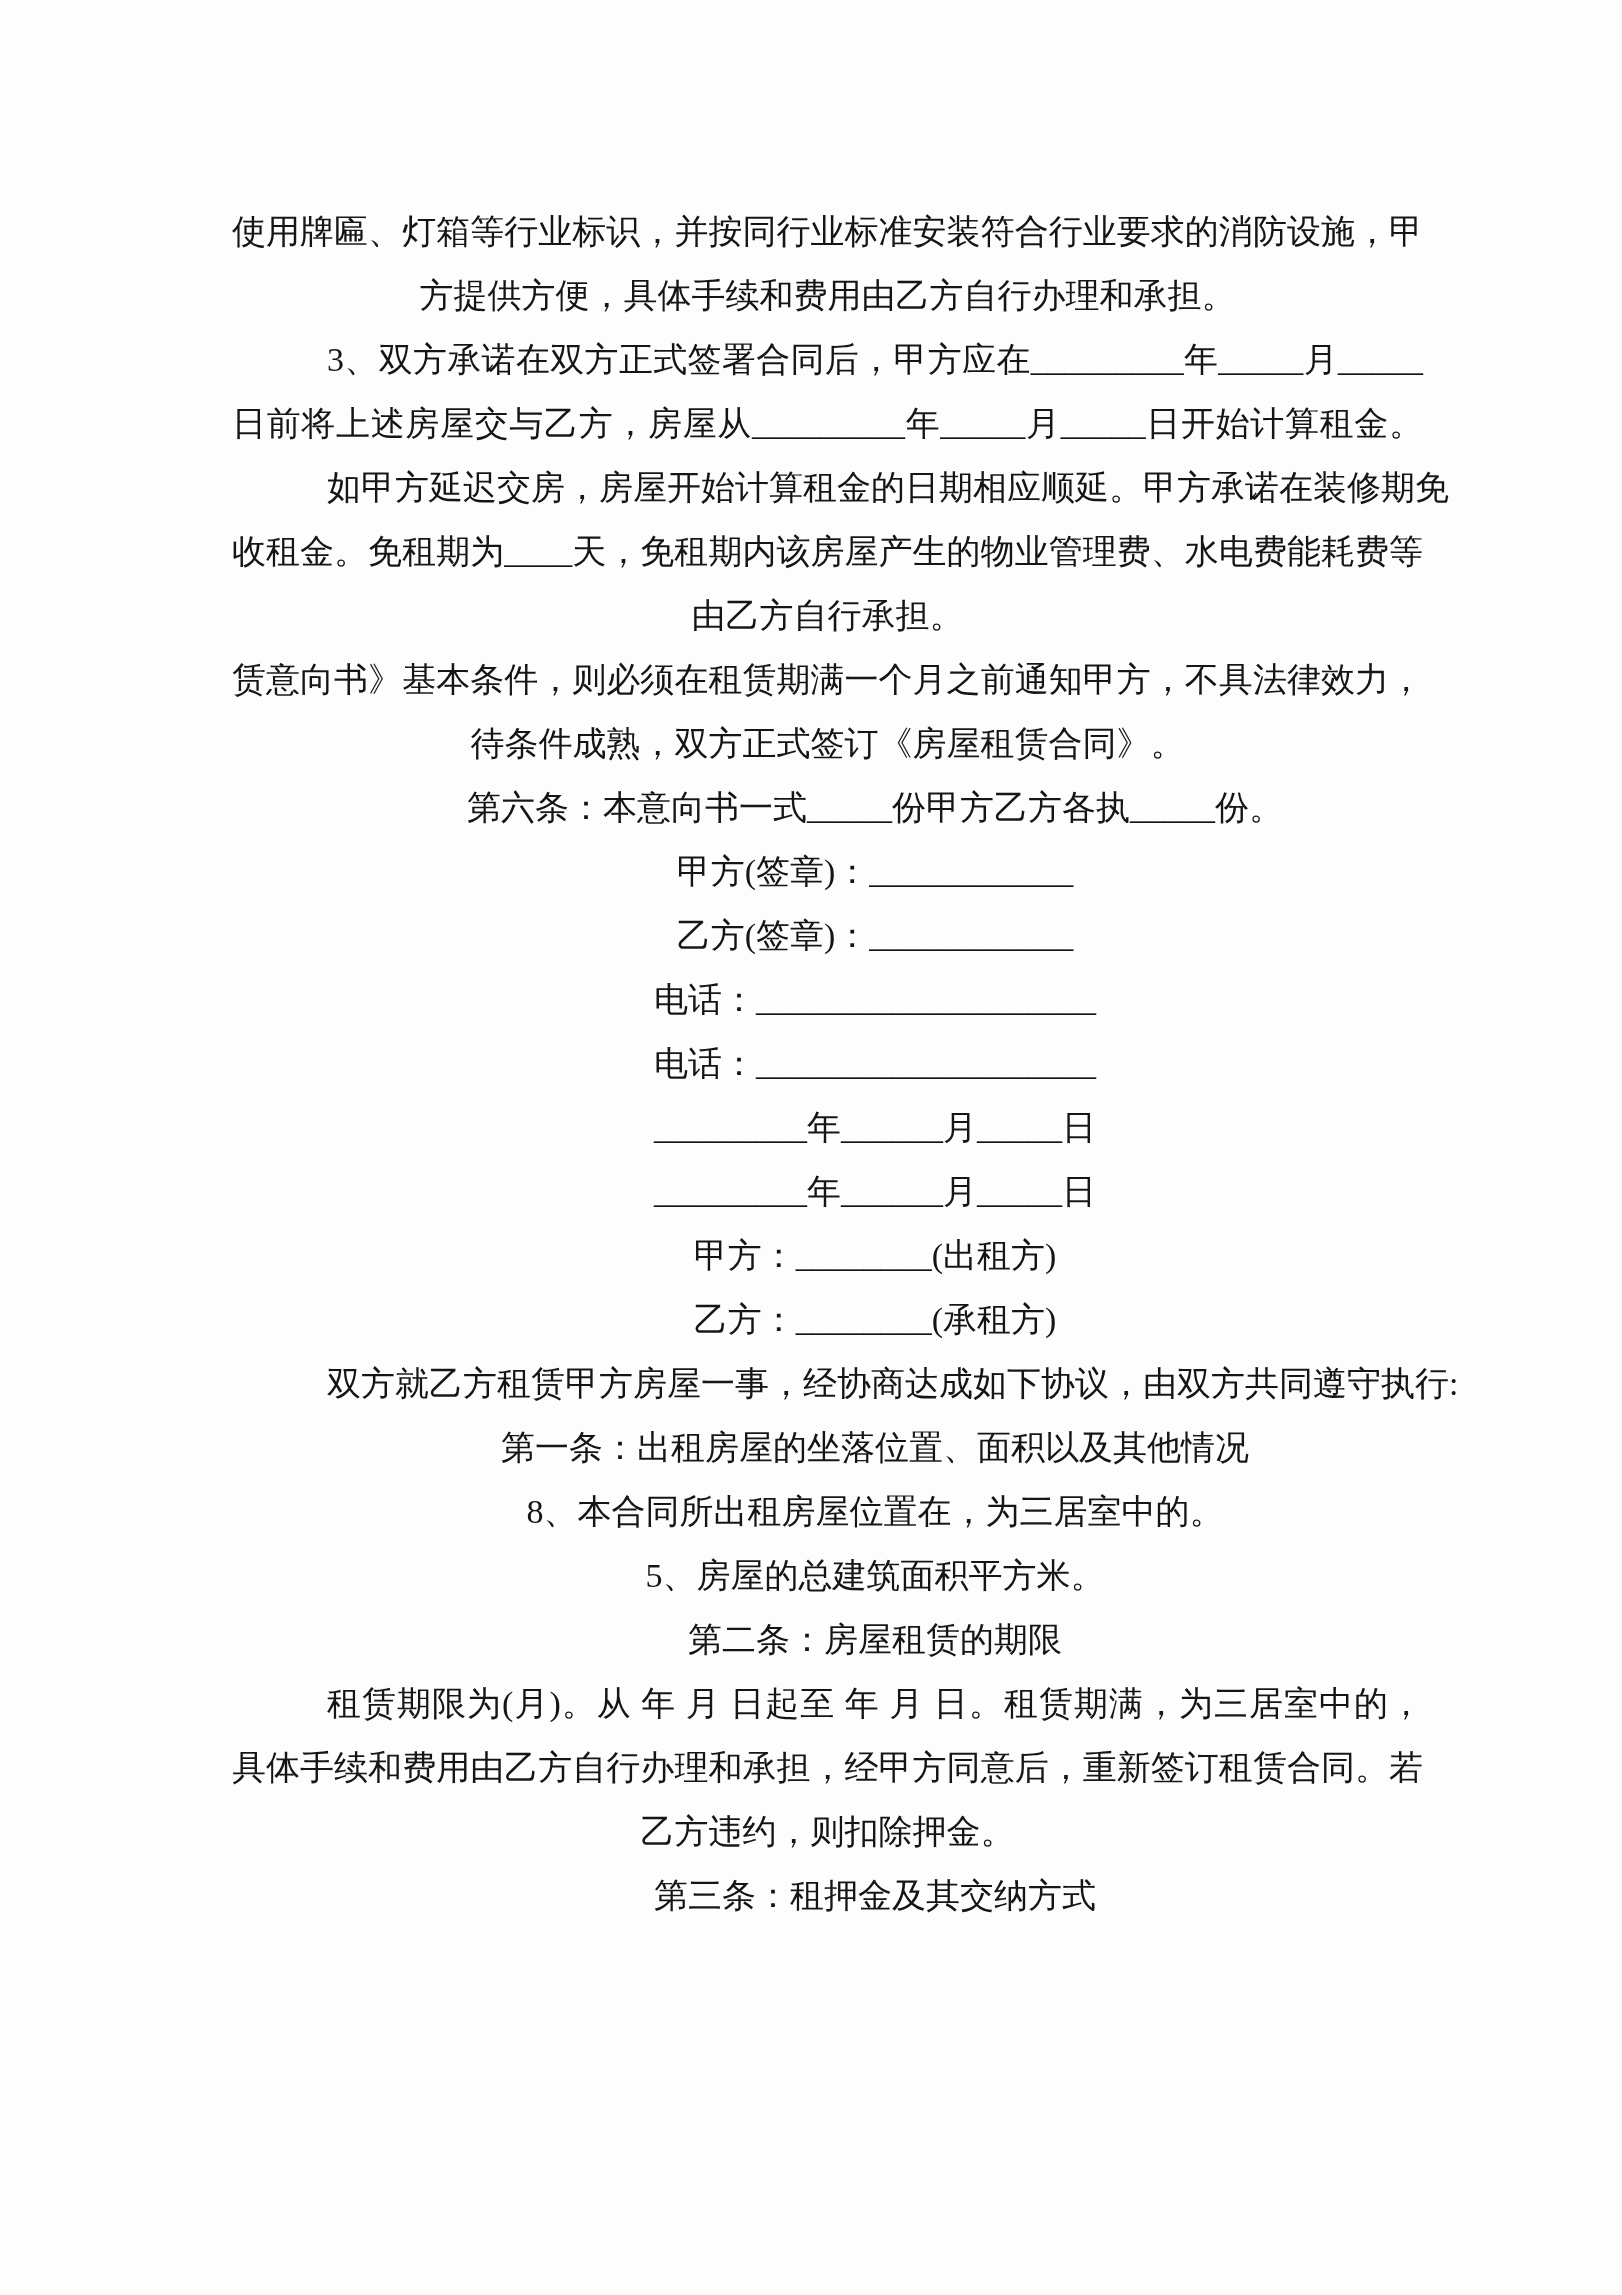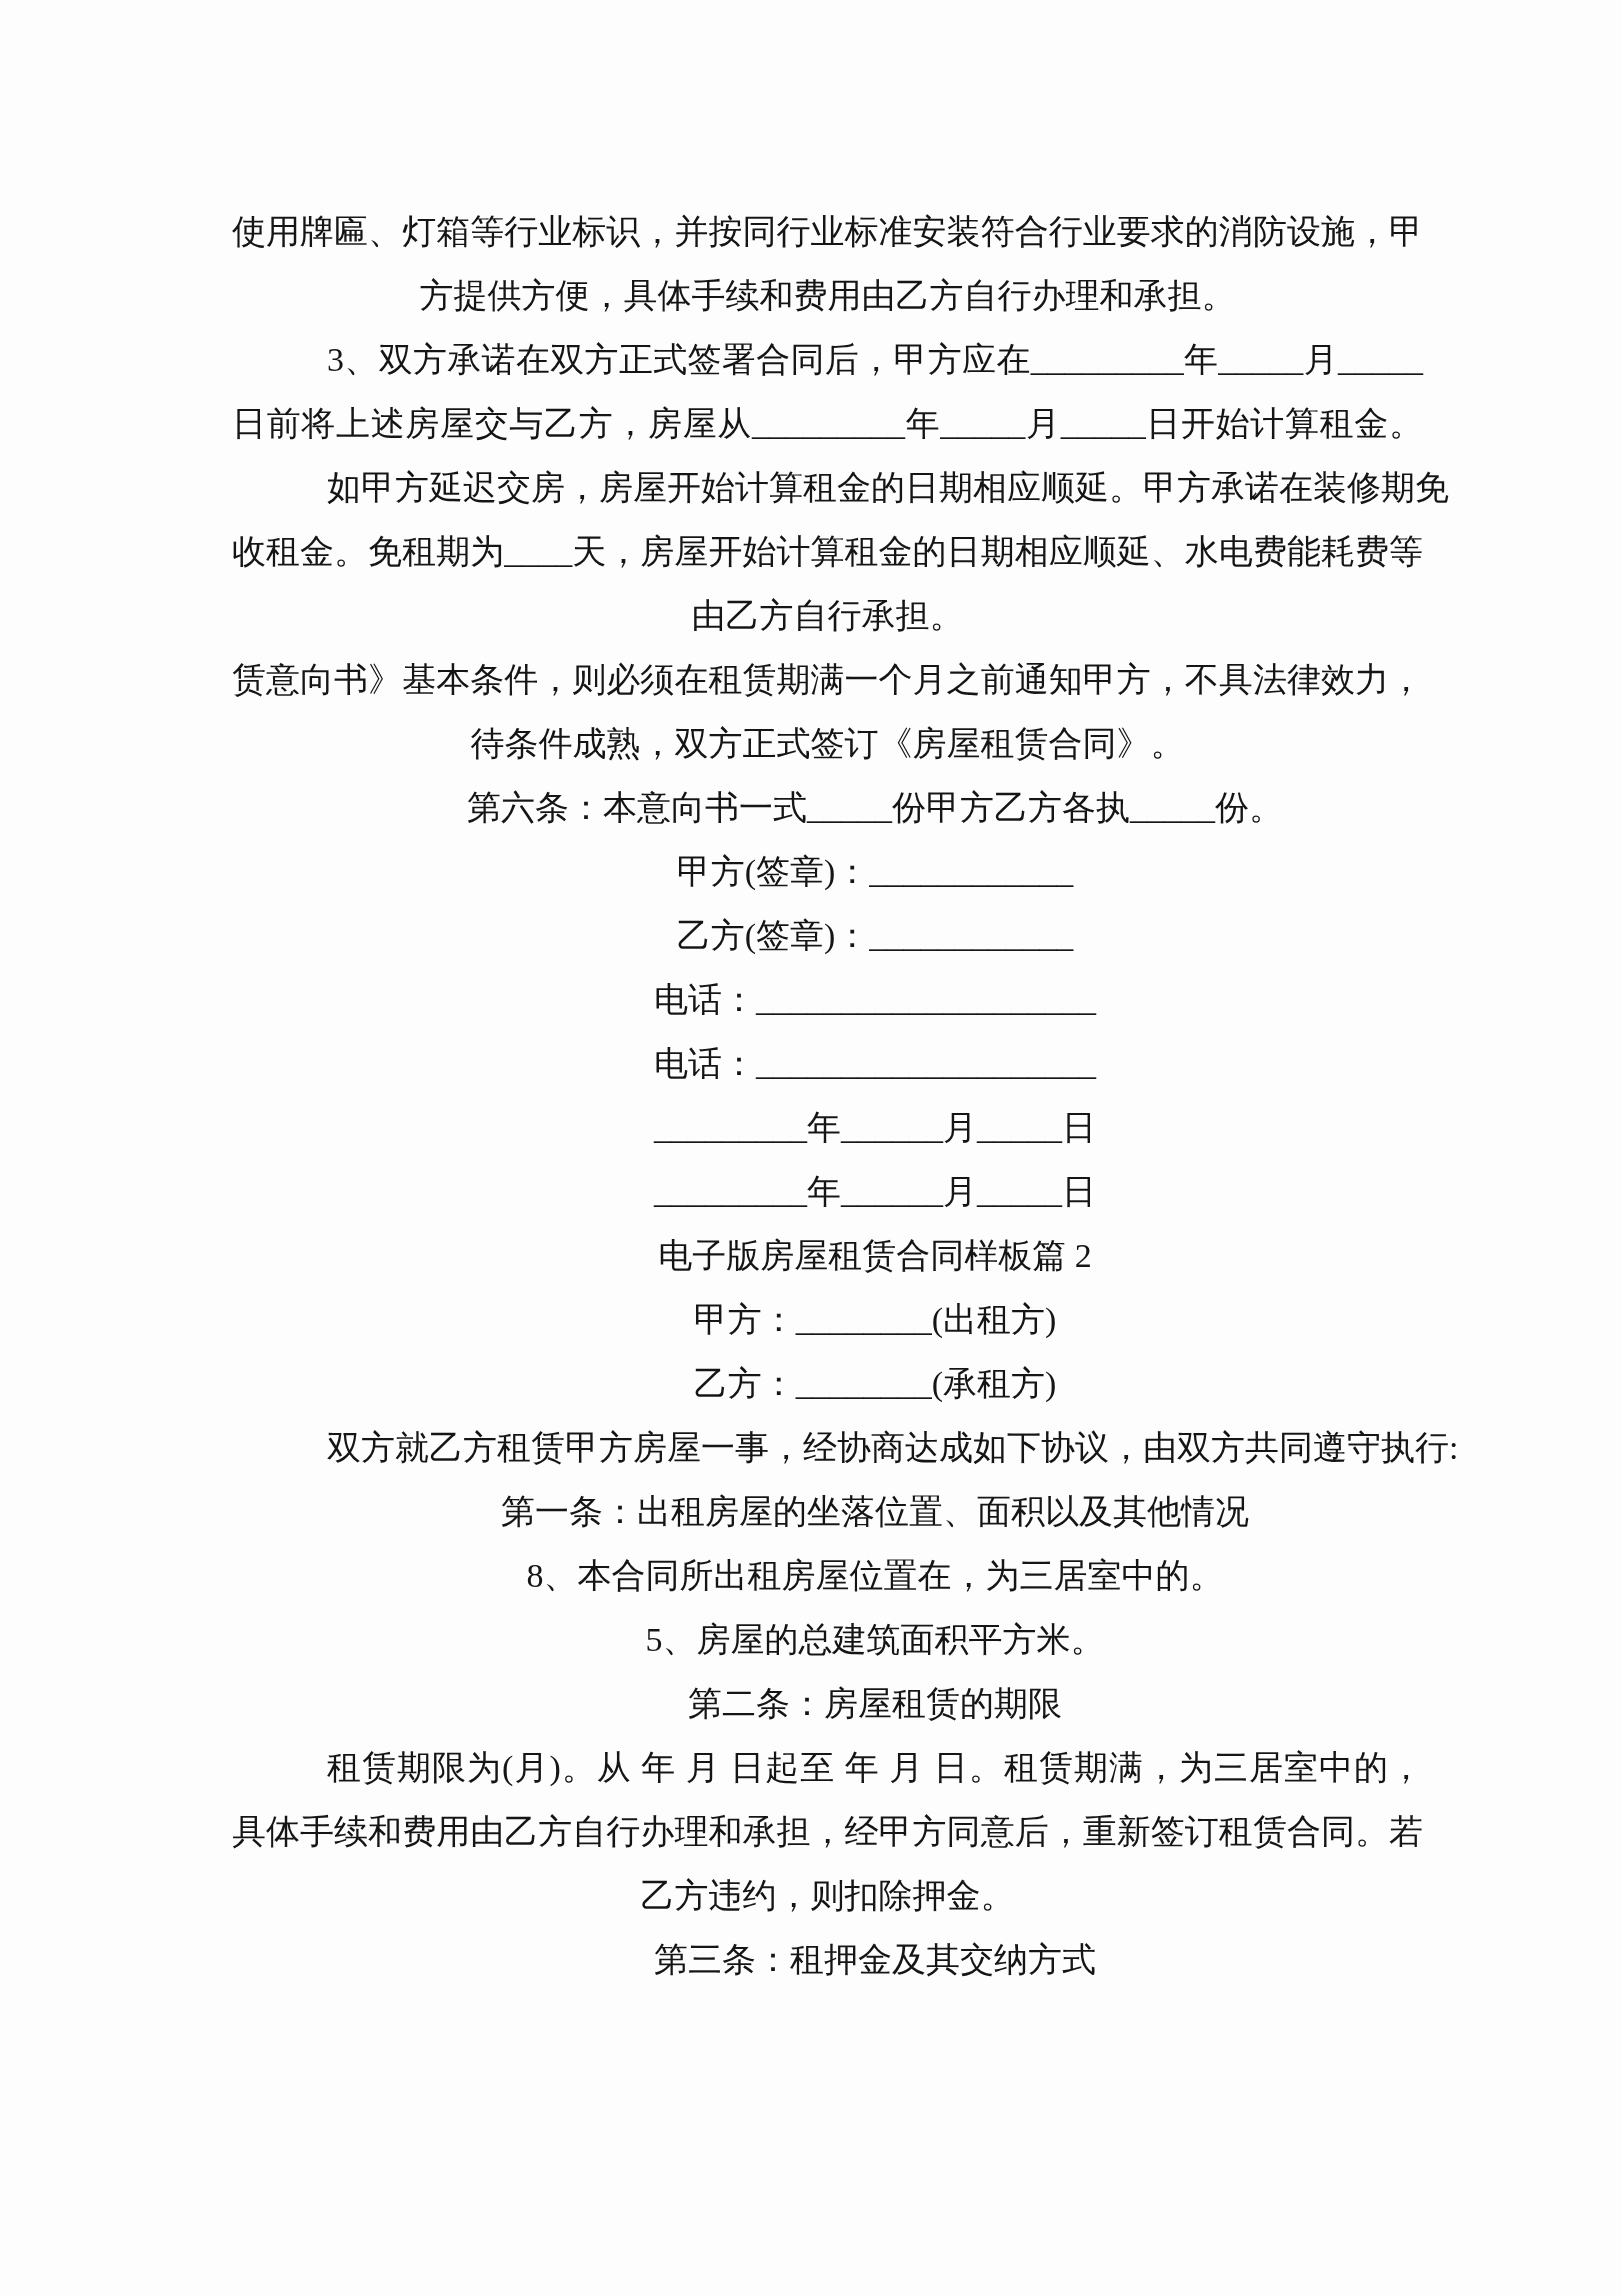--- a/index.html
+++ b/index.html
@@ -47,32 +47,31 @@
 </head>
 <body style="background: rgb(253, 253, 253);">
 
 <div class="page">
   <div class="doc" id="doc" style="color: rgb(21, 21, 21);">
       <div class="line fill">使用牌匾、灯箱等行业标识，并按同行业标准安装符合行业要求的消防设施，甲</div>
       <div class="line">方提供方便，具体手续和费用由乙方自行办理和承担。</div>
       <div class="line indent fill">3、双方承诺在双方正式签署合同后，甲方应在_________年_____月_____</div>
       <div class="line fill">日前将上述房屋交与乙方，房屋从_________年_____月_____日开始计算租金。</div>
       <div class="line indent fill">如甲方延迟交房，房屋开始计算租金的日期相应顺延。甲方承诺在装修期免</div>
-      <div class="line fill">收租金。免租期为____天，房屋开始计算租金的日期相应顺延、水电费能耗费等</div>
+      <div class="line fill">收租金。免租期为____天，免租期内该房屋产生的物业管理费、水电费能耗费等</div>
       <div class="line">由乙方自行承担。</div>
       <div class="line fill">赁意向书》基本条件，则必须在租赁期满一个月之前通知甲方，不具法律效力，</div>
       <div class="line">待条件成熟，双方正式签订《房屋租赁合同》。</div>
       <div class="line indent">第六条：本意向书一式_____份甲方乙方各执_____份。</div>
       <div class="line indent">甲方(签章)：____________</div>
       <div class="line indent">乙方(签章)：____________</div>
       <div class="line indent">电话：____________________</div>
       <div class="line indent">电话：____________________</div>
       <div class="line indent">_________年______月_____日</div>
       <div class="line indent">_________年______月_____日</div>
-      <div class="line indent">电子版房屋租赁合同样板篇 2</div>
       <div class="line indent">甲方：________(出租方)</div>
       <div class="line indent">乙方：________(承租方)</div>
       <div class="line indent">双方就乙方租赁甲方房屋一事，经协商达成如下协议，由双方共同遵守执行:</div>
       <div class="line indent">第一条：出租房屋的坐落位置、面积以及其他情况</div>
       <div class="line indent">8、本合同所出租房屋位置在，为三居室中的。</div>
       <div class="line indent">5、房屋的总建筑面积平方米。</div>
       <div class="line indent">第二条：房屋租赁的期限</div>
       <div class="line indent fill">租赁期限为(月)。从 年 月 日起至 年 月 日。租赁期满，为三居室中的，</div>
       <div class="line fill">具体手续和费用由乙方自行办理和承担，经甲方同意后，重新签订租赁合同。若</div>
       <div class="line">乙方违约，则扣除押金。</div>

